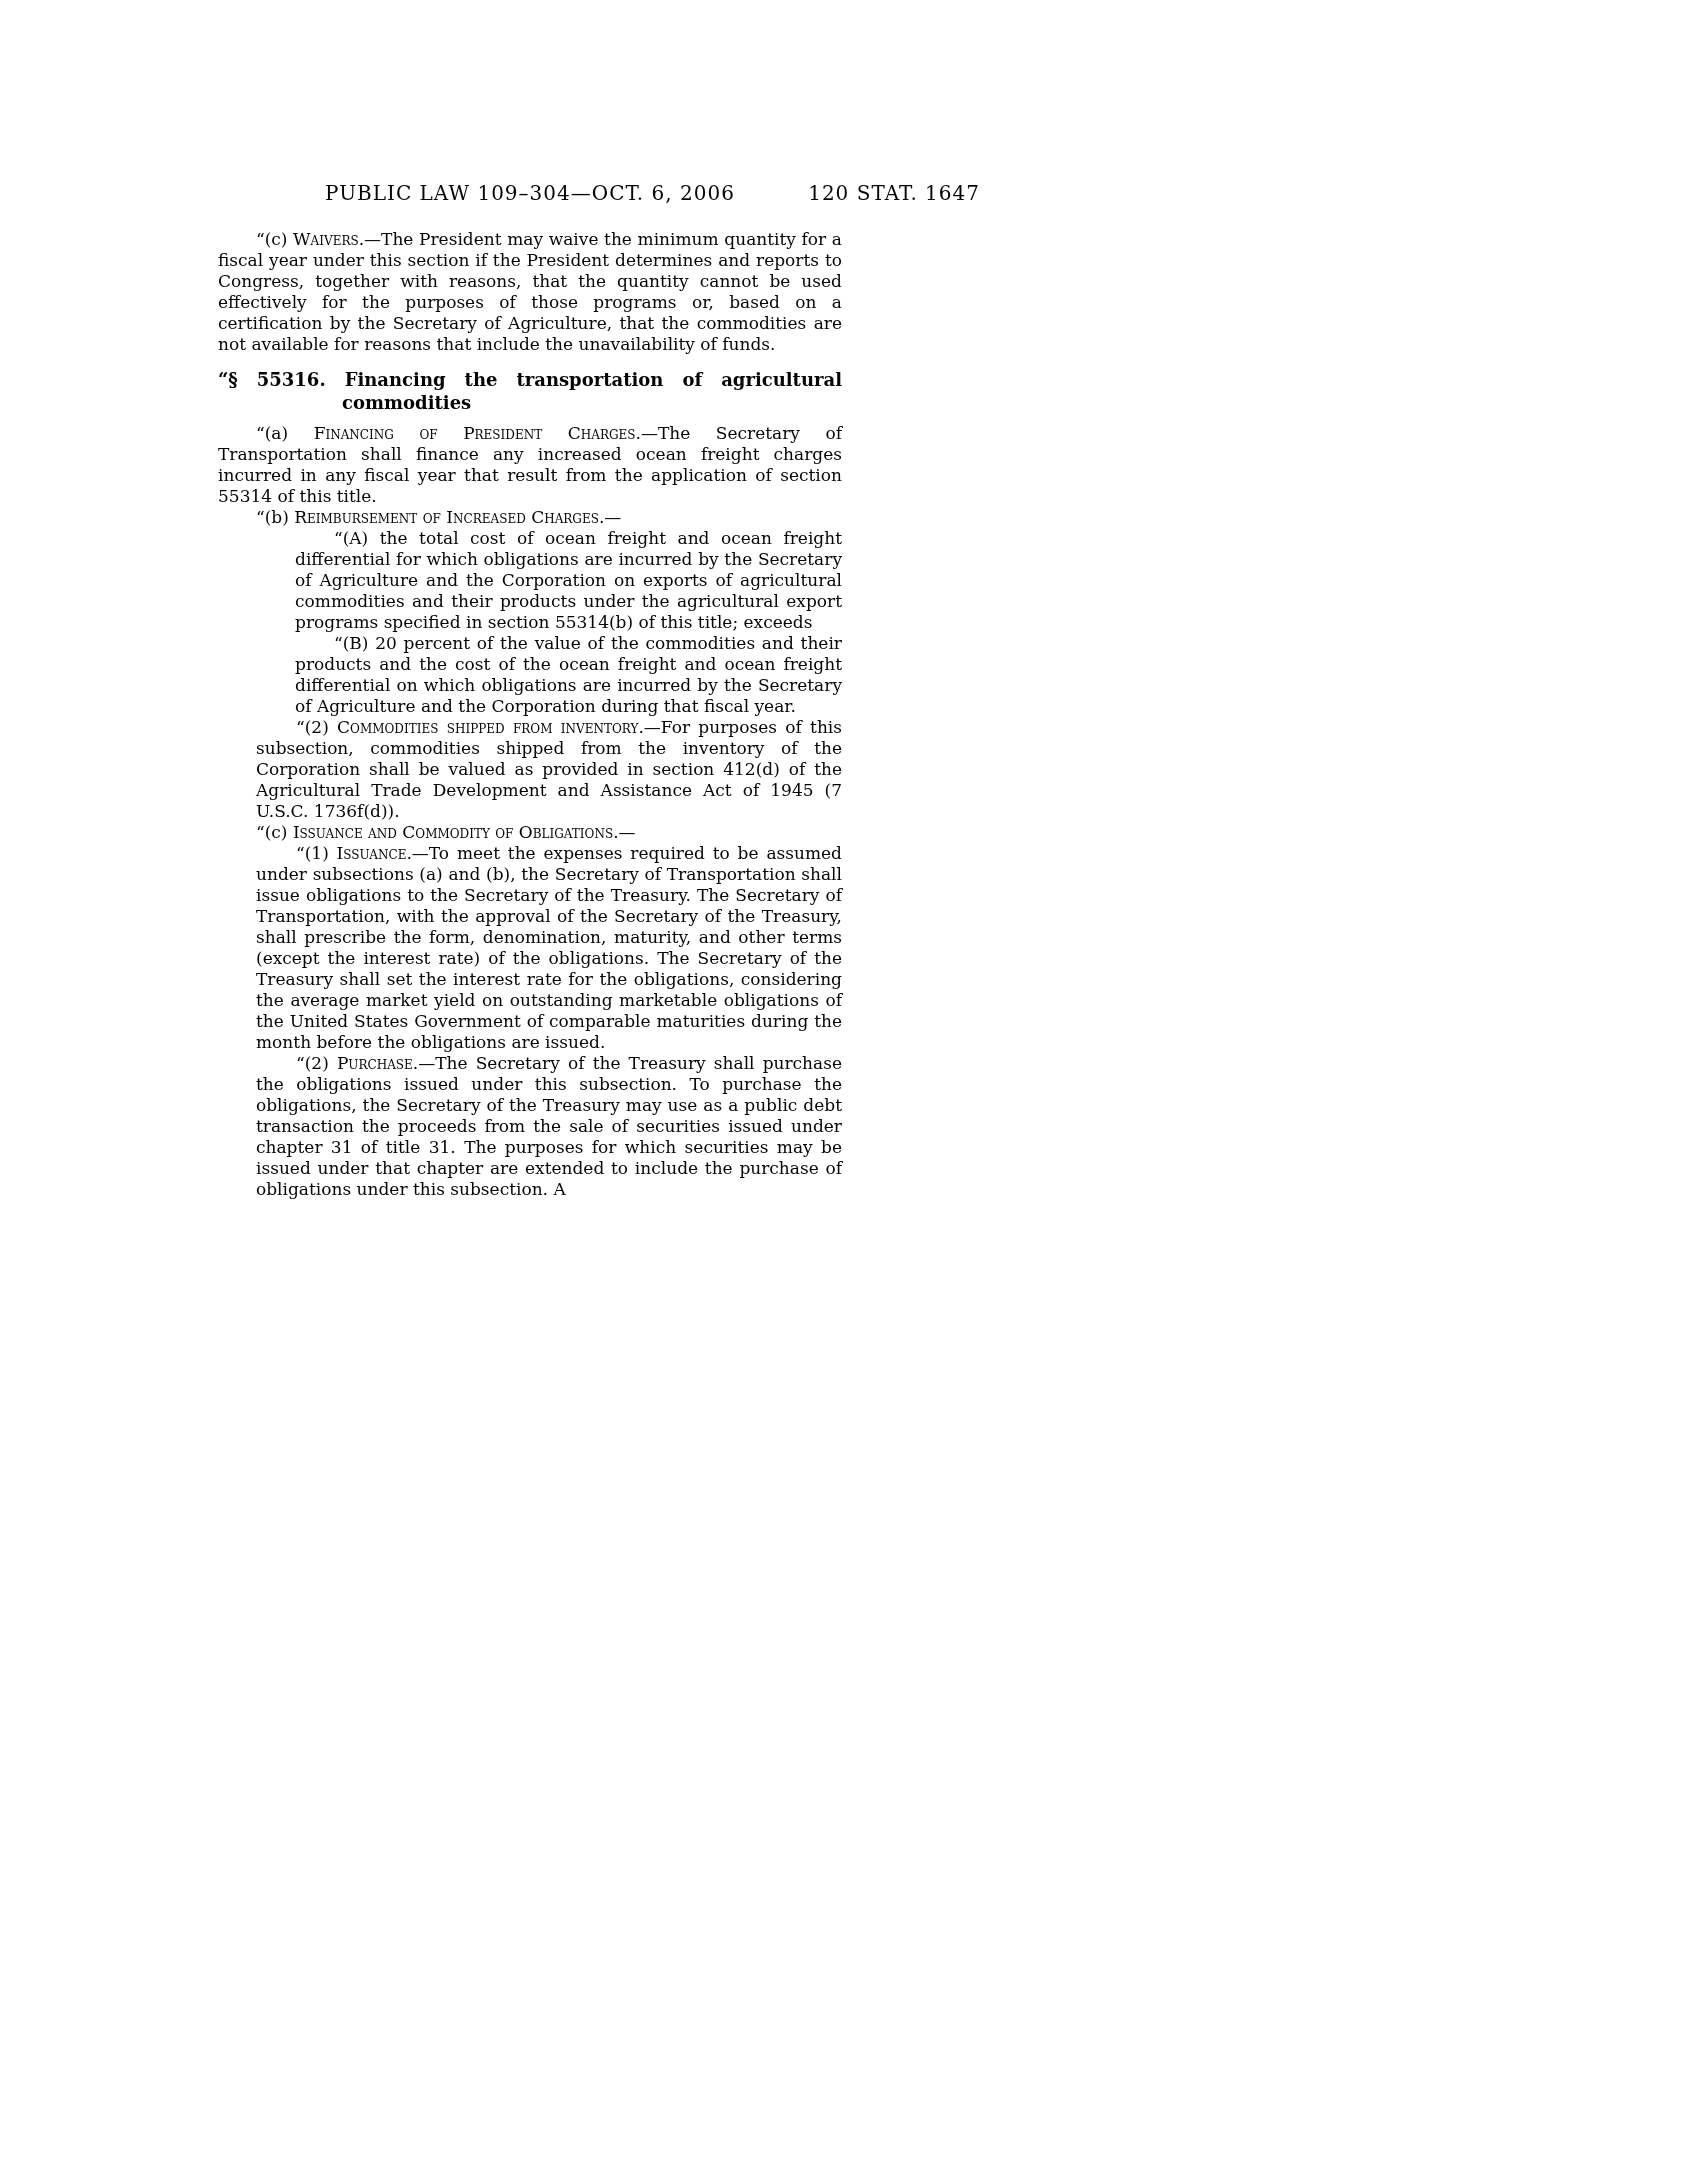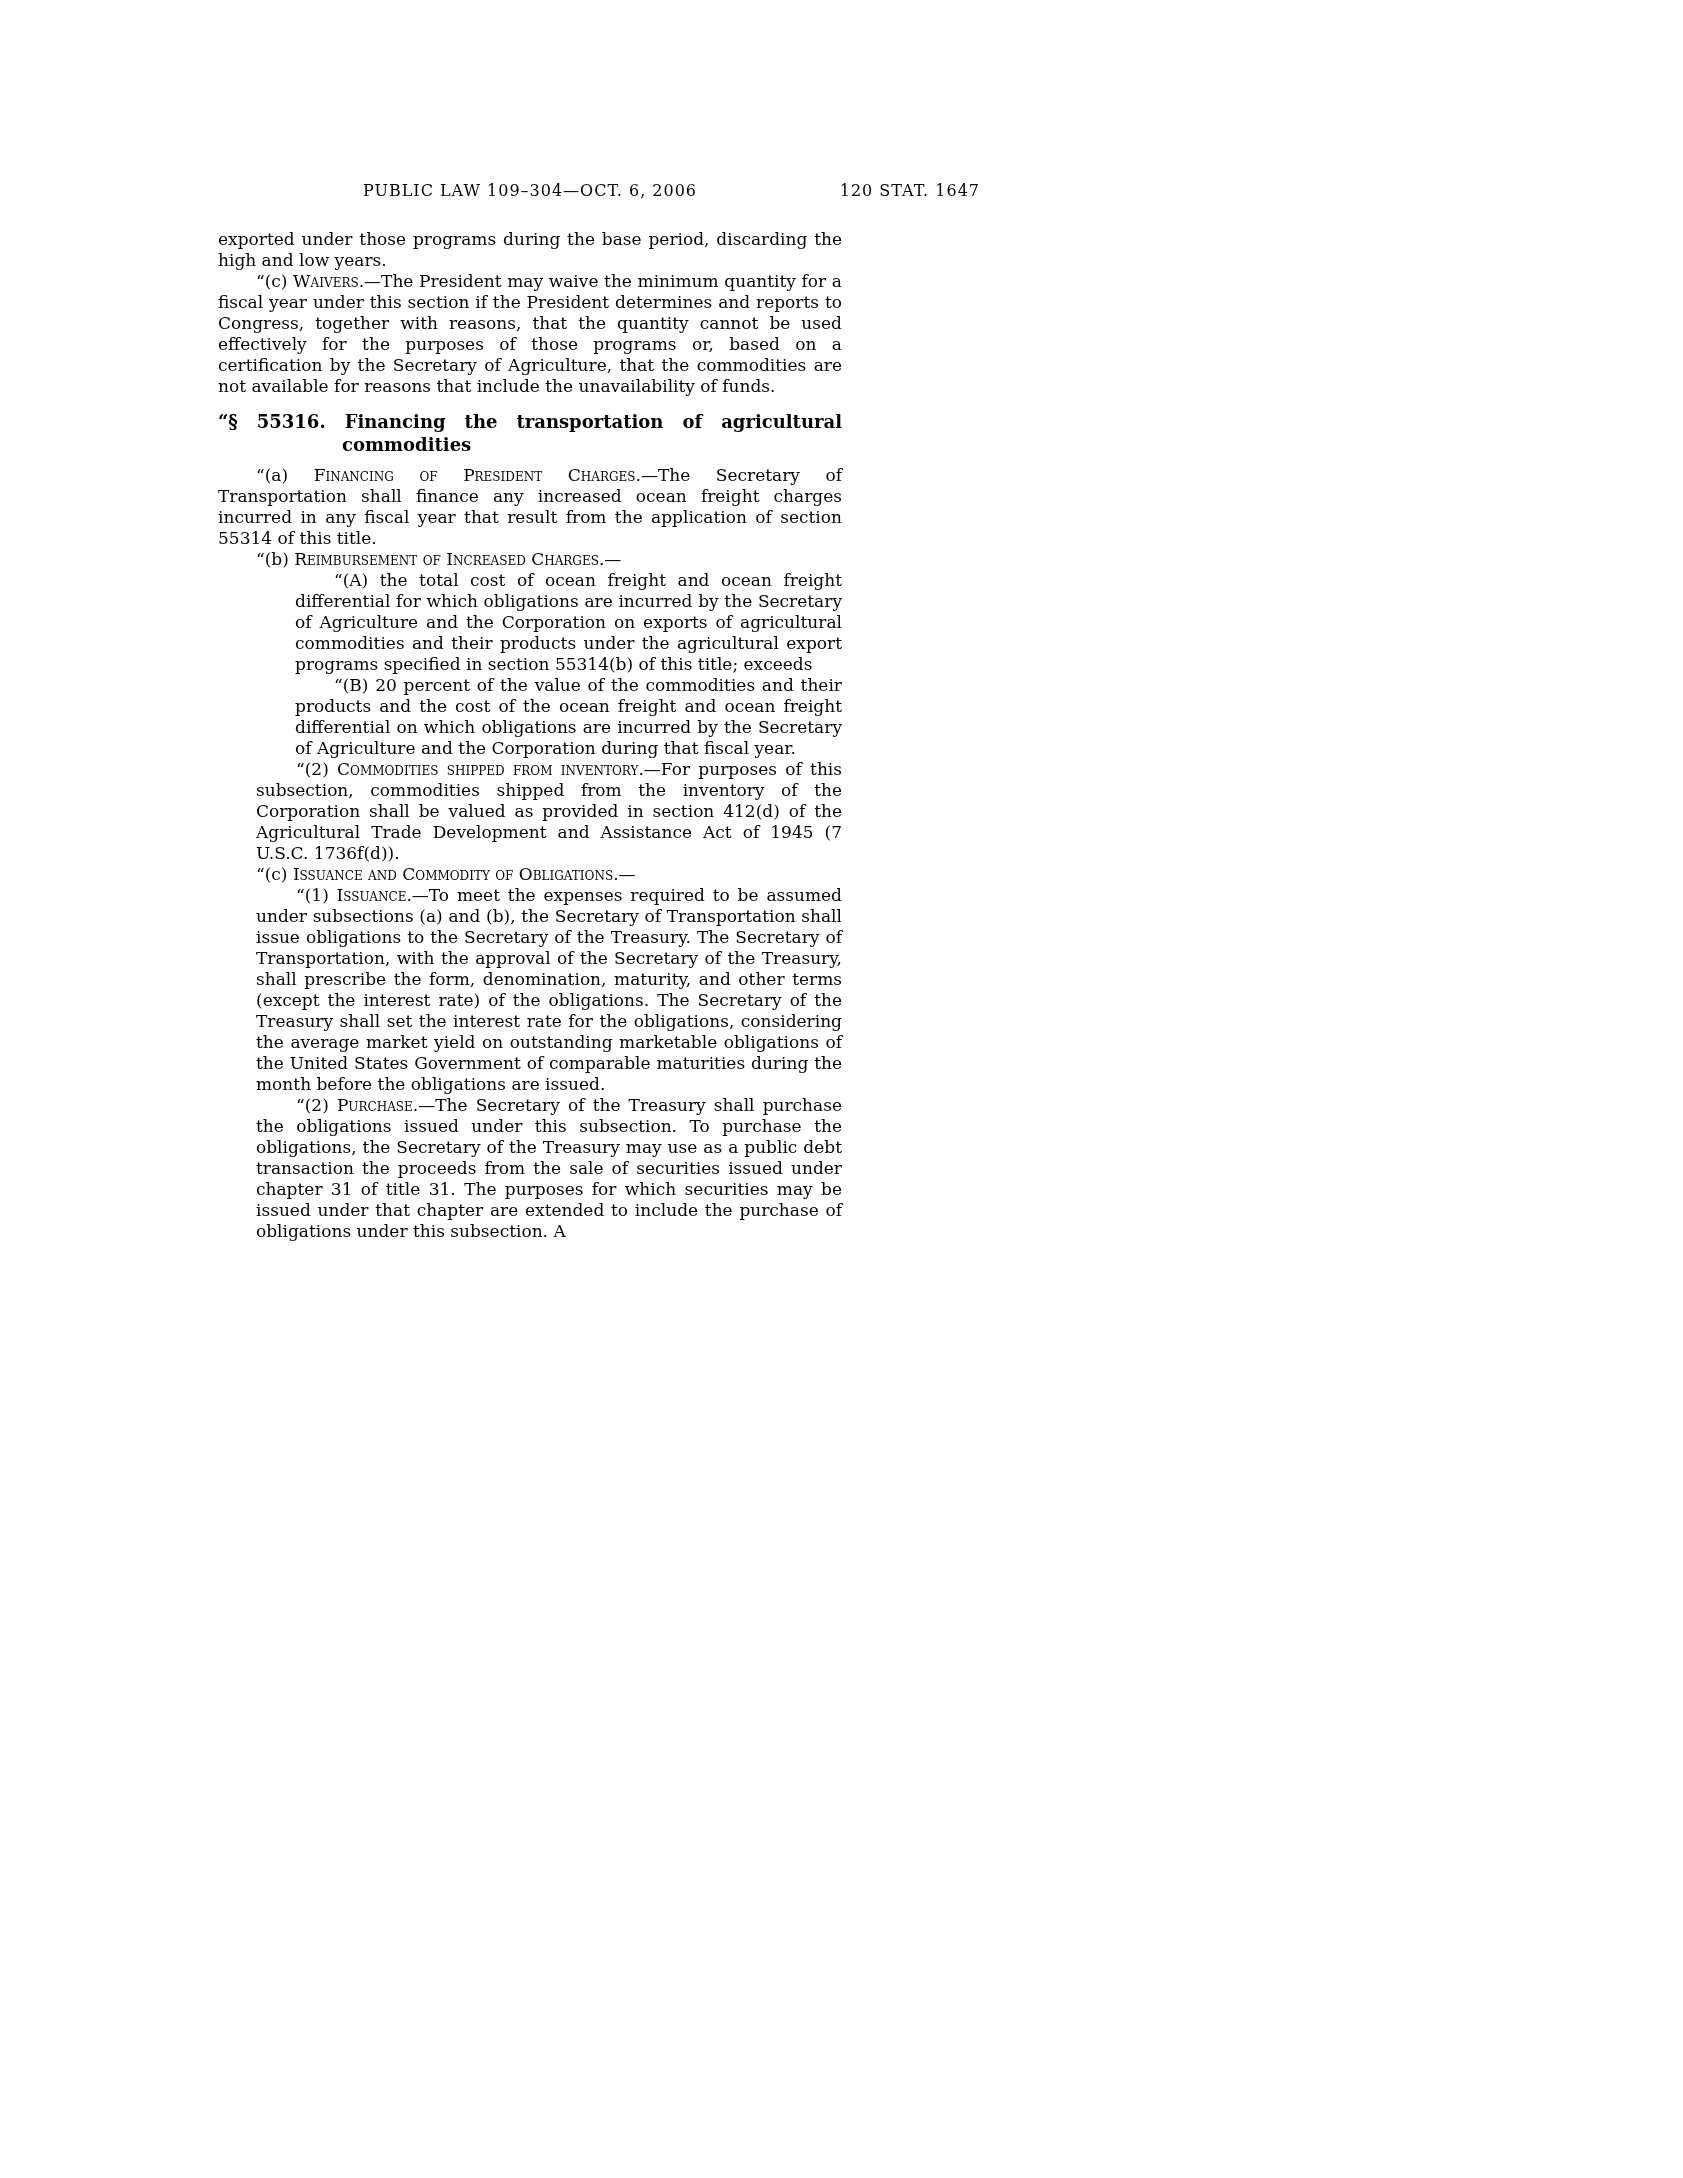--- a/index.html
+++ b/index.html
@@ -18,21 +18,21 @@
   }
   .content {
     position: absolute;
     left: 218px;
     top: 181px;
     width: 762px;
   }
   .running-head {
     position: relative;
     height: 26px;
-    font-size: 16px;
+    font-size: 20px;
     letter-spacing: 1px;
     margin-bottom: 22px;
     white-space: nowrap;
   }
   .head-law {
     position: absolute;
     left: 312px;
     transform: translateX(-50%);
   }
   .head-stat {
@@ -72,21 +72,20 @@
 <body>
 
 <div class="page">
   <div class="content">
     <div class="running-head">
       <span class="head-law">PUBLIC LAW 109–304—OCT. 6, 2006</span>
       <span class="head-stat">120 STAT. 1647</span>
     </div>
     <div class="body-text">
 
-    <div class="para p-l0 cont"><span>exported under those programs during the base period, discarding the high and low years.</span></div>
         <div class="para p-l0"><span>“(c) </span><span class="sc">Waivers</span><span>.—The President may waive the minimum quantity for a fiscal year under this section if the President determines and reports to Congress, together with reasons, that the quantity cannot be used effectively for the purposes of those programs or, based on a certification by the Secretary of Agriculture, that the commodities are not available for reasons that include the unavailability of funds.</span></div>
         <div class="para heading heading-line1"><span class="b">“§ 55316. Financing the transportation of agricultural</span></div>
         <div class="para heading heading-line2"><span class="b">commodities</span></div>
         <div class="para p-l0"><span>“(a) </span><span class="sc">Financing of President Charges</span><span>.—The Secretary of Transportation shall finance any increased ocean freight charges incurred in any fiscal year that result from the application of section 55314 of this title.</span></div>
         <div class="para p-l0"><span>“(b) </span><span class="sc">Reimbursement of Increased Charges</span><span>.—</span></div>
         <div class="para p-l2"><span>“(A) the total cost of ocean freight and ocean freight differential for which obligations are incurred by the Secretary of Agriculture and the Corporation on exports of agricultural commodities and their products under the agricultural export programs specified in section 55314(b) of this title; exceeds</span></div>
         <div class="para p-l2"><span>“(B) 20 percent of the value of the commodities and their products and the cost of the ocean freight and ocean freight differential on which obligations are incurred by the Secretary of Agriculture and the Corporation during that fiscal year.</span></div>
         <div class="para p-l1"><span>“(2) </span><span class="sc">Commodities shipped from inventory</span><span>.—For purposes of this subsection, commodities shipped from the inventory of the Corporation shall be valued as provided in section 412(d) of the Agricultural Trade Development and Assistance Act of 1945 (7 U.S.C. 1736f(d)).</span></div>
         <div class="para p-l0"><span>“(c) </span><span class="sc">Issuance and Commodity of Obligations</span><span>.—</span></div>
         <div class="para p-l1"><span>“(1) </span><span class="sc">Issuance</span><span>.—To meet the expenses required to be assumed under subsections (a) and (b), the Secretary of Transportation shall issue obligations to the Secretary of the Treasury. The Secretary of Transportation, with the approval of the Secretary of the Treasury, shall prescribe the form, denomination, maturity, and other terms (except the interest rate) of the obligations. The Secretary of the Treasury shall set the interest rate for the obligations, considering the average market yield on outstanding marketable obligations of the United States Government of comparable maturities during the month before the obligations are issued.</span></div>

